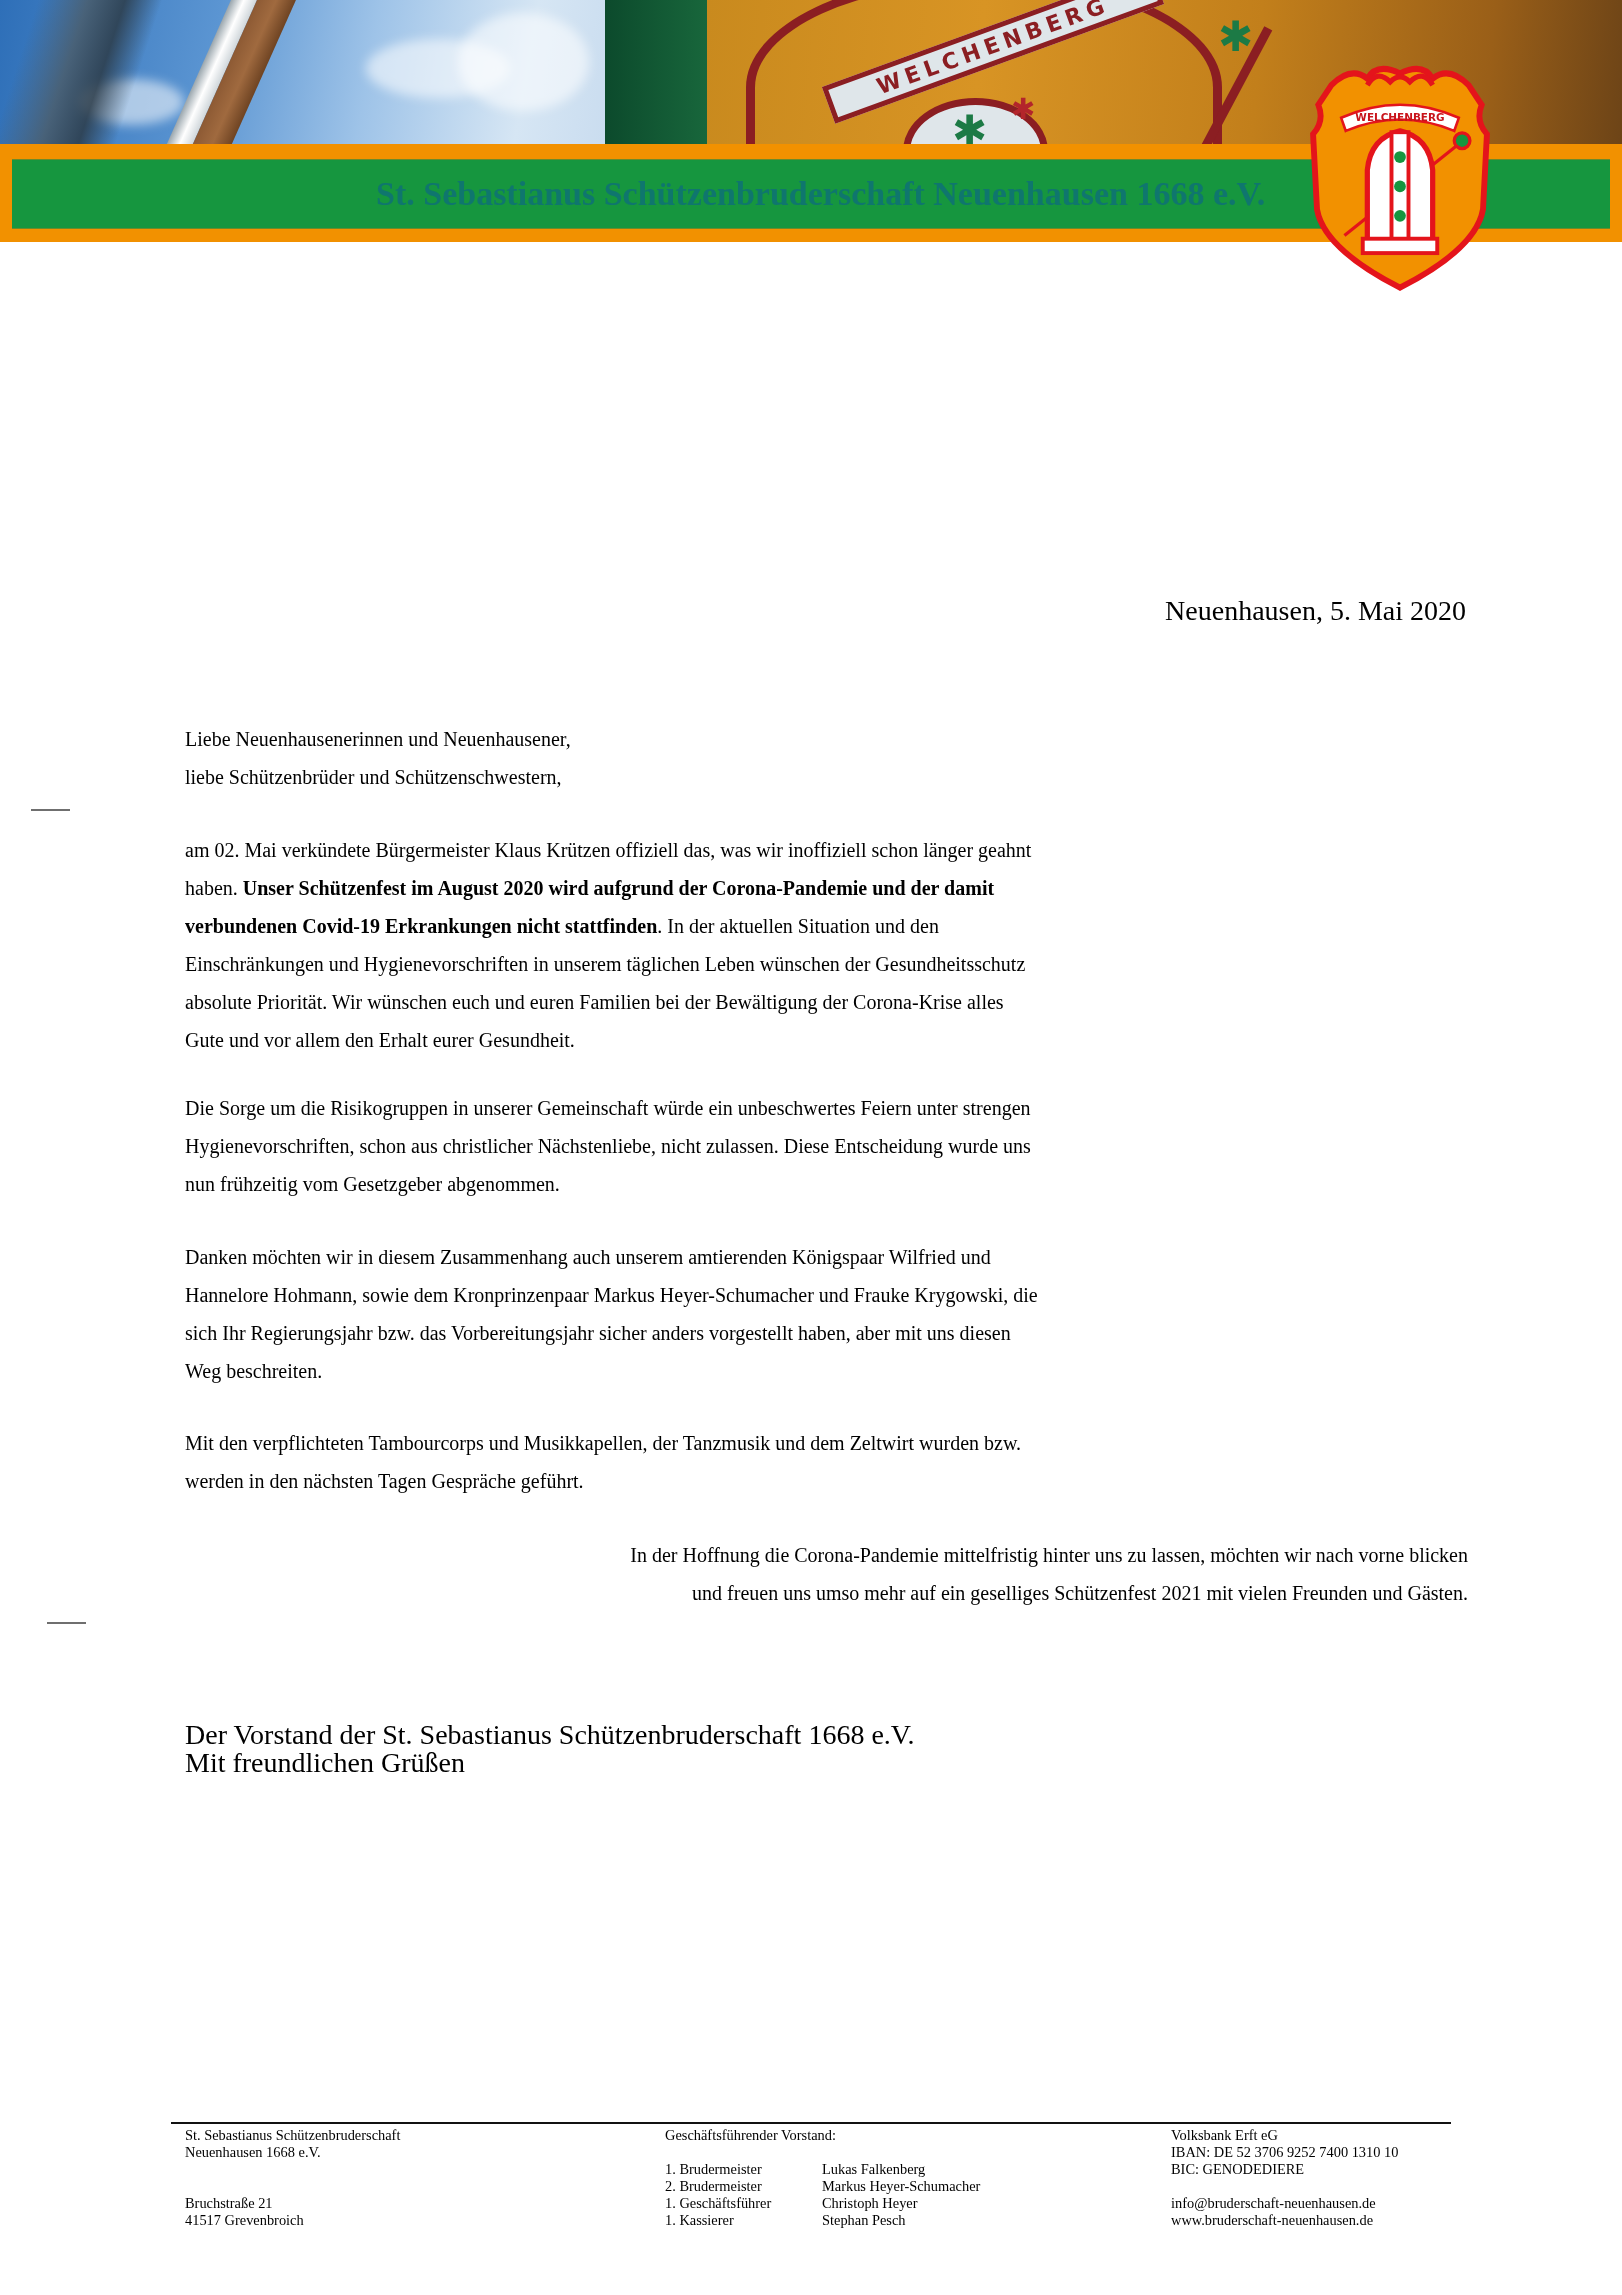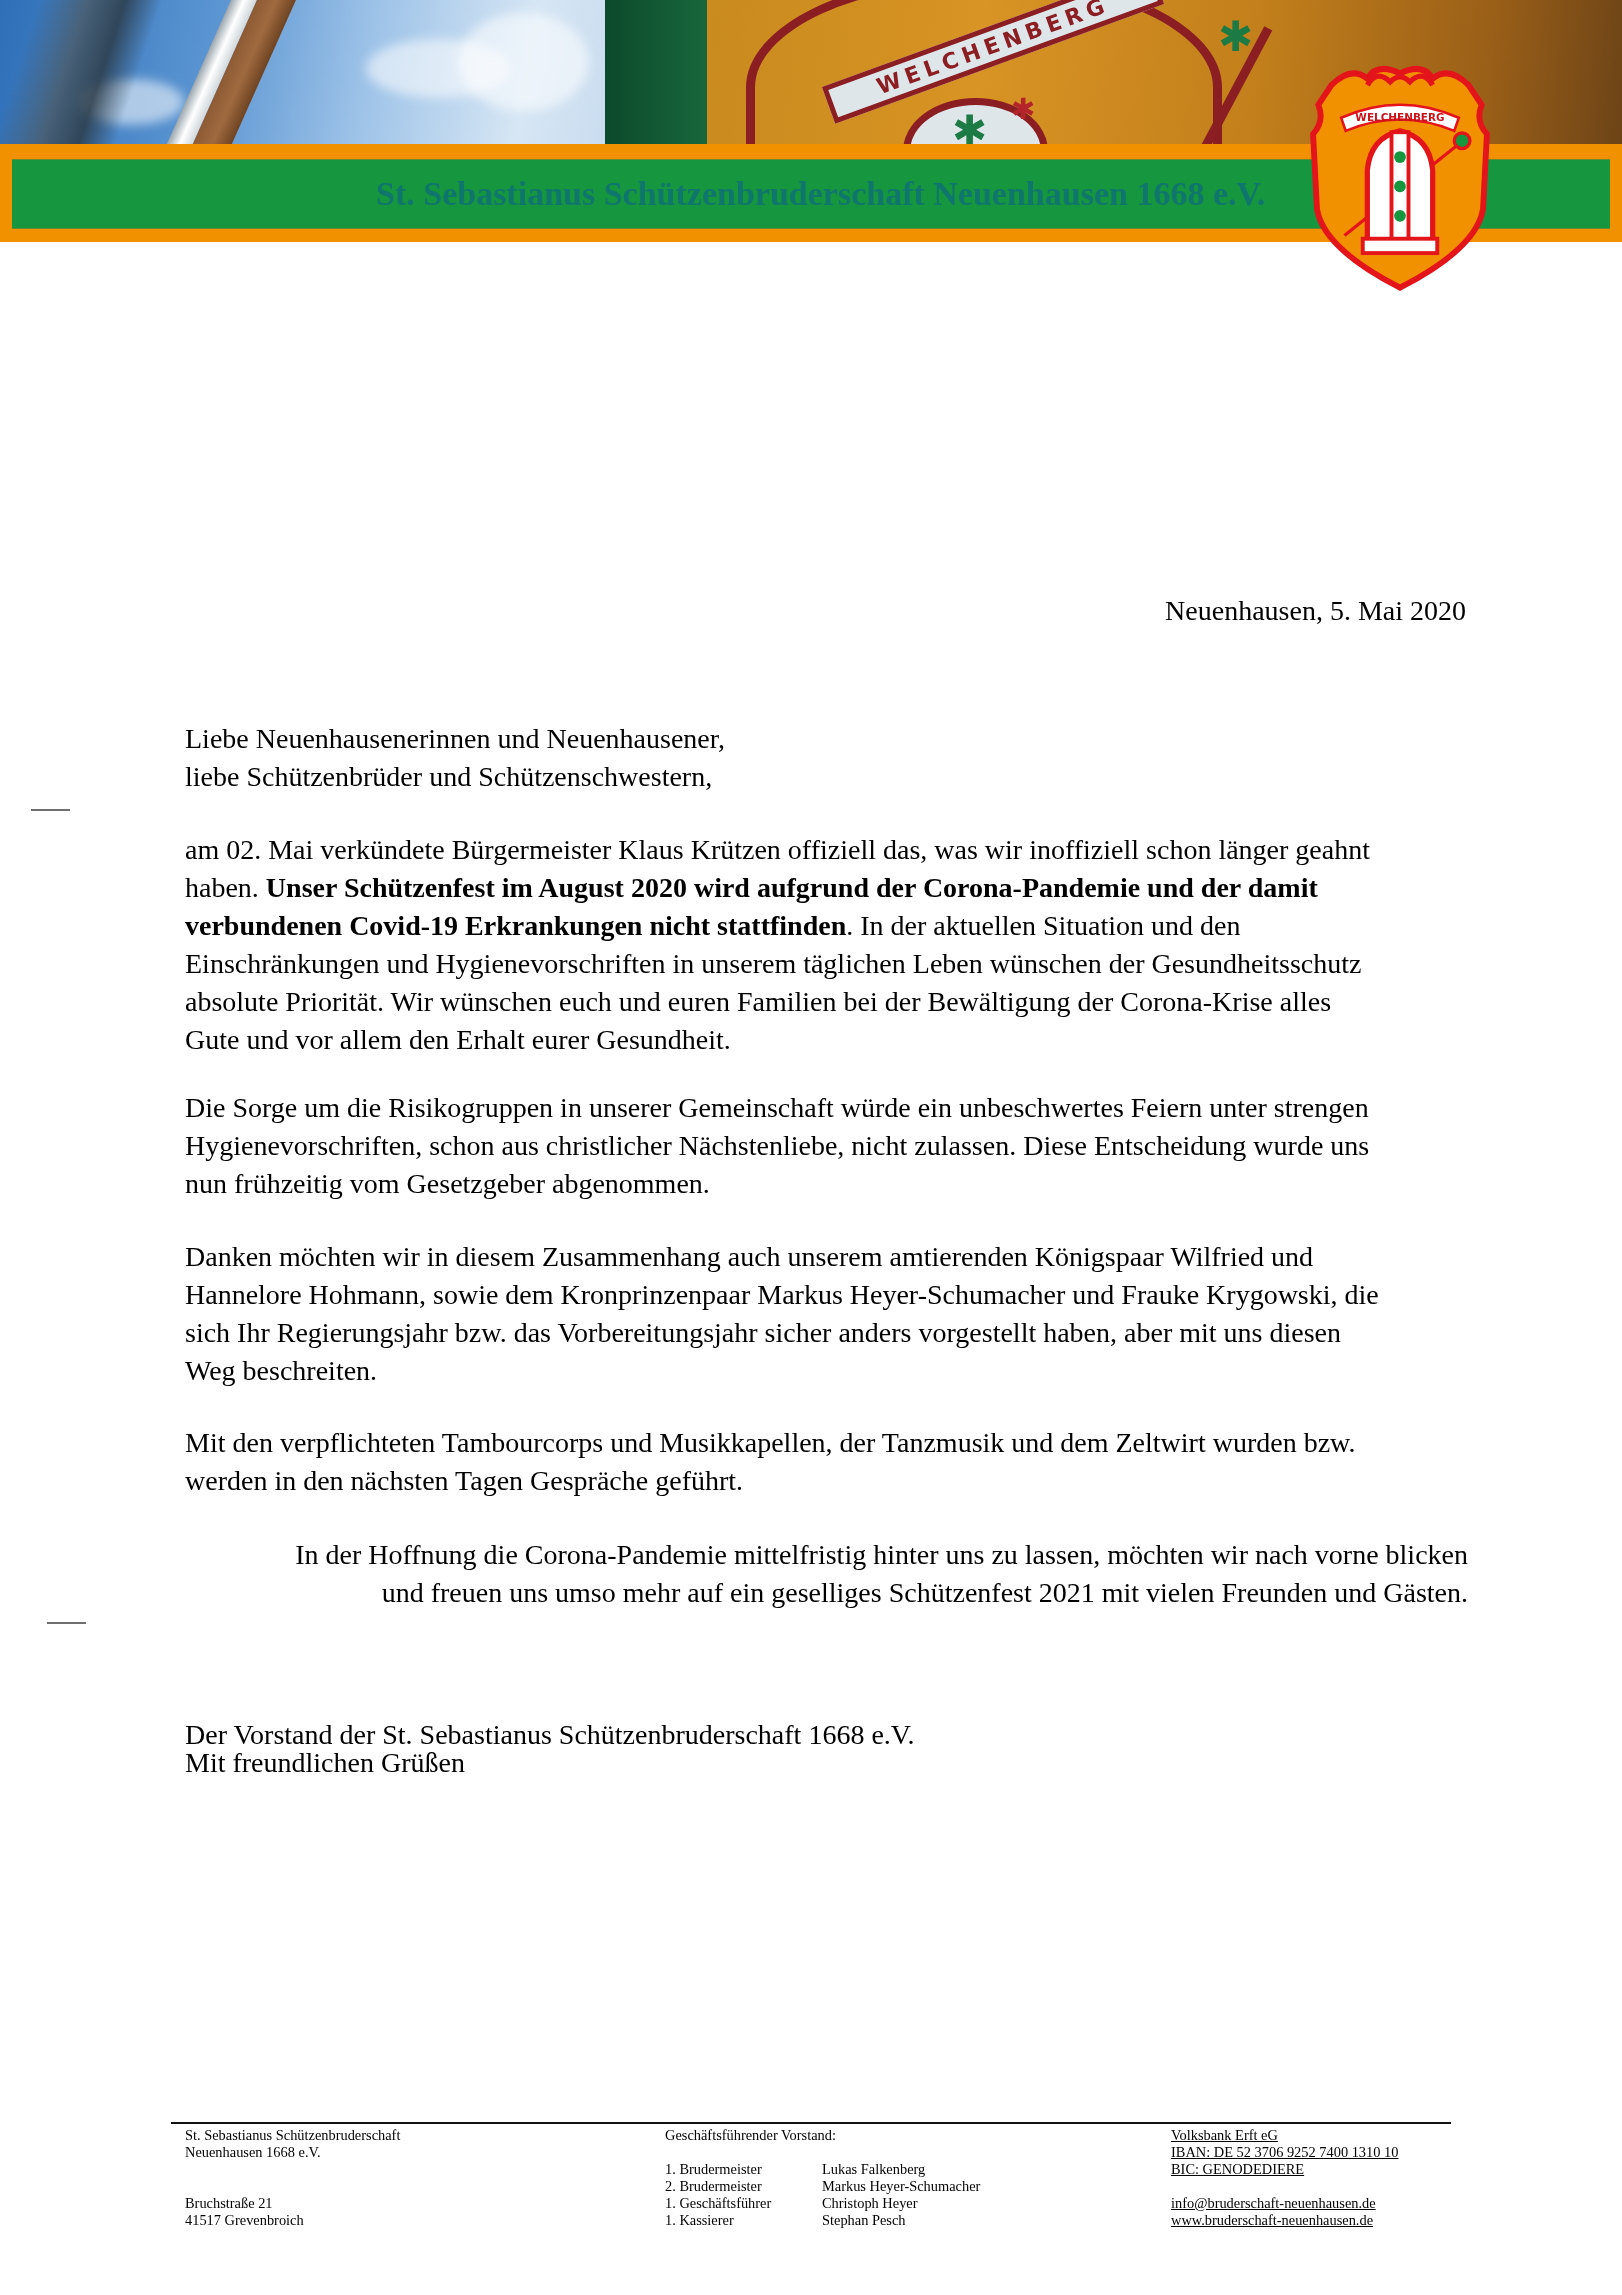--- a/index.html
+++ b/index.html
@@ -42,21 +42,21 @@
                   font-family: "Liberation Serif", serif; font-weight: bold; font-size: 34px; color: #0f766e;
                   letter-spacing: 0px; white-space: nowrap; }
 
   
   .crest { position: absolute; left: 1305px; top: 59px; width: 190px; height: 232px; }
 
   
   .text { position: absolute; font-size: 28px; line-height: 38px; white-space: nowrap; }
   .date { right: 156px; top: 592px; }
   .left { left: 185px; }
-  .para { position: absolute; left: 185px; width: 1283px; font-size: 28px; line-height: 38px; }
+  .para { position: absolute; left: 185px; width: 1283px; font-size: 20px; line-height: 38px; }
   .para p { margin: 0; white-space: nowrap; }
   .para b { font-weight: bold; }
 
   
   .fold { position: absolute; height: 2px; background: #6f6f6f; }
 
   
   .footer-rule { position: absolute; left: 171px; top: 2122px; width: 1280px; height: 2px; background: #111; }
   .fcol { position: absolute; top: 2127px; font-size: 14.4px; line-height: 17px; white-space: nowrap; }
   .fcol div { height: 17px; }
@@ -175,21 +175,21 @@
   <div class="row">
     <span class="role">1. Geschäftsführer</span>
     <span>Christoph Heyer</span>
   </div>
   <div class="row">
     <span class="role">1. Kassierer</span>
     <span>Stephan Pesch</span>
   </div>
 </div>
 
-<div class="fcol" style="left:1171px;text-decoration:underline;">
+<div class="fcol" style="left:1171px;">
   <div>Volksbank Erft eG</div>
   <div>IBAN: DE 52 3706 9252 7400 1310 10</div>
   <div>BIC: GENODEDIERE</div>
   <div></div>
   <div>info@bruderschaft-neuenhausen.de</div>
   <div>www.bruderschaft-neuenhausen.de</div>
 </div>
 
 
 </body></html>

